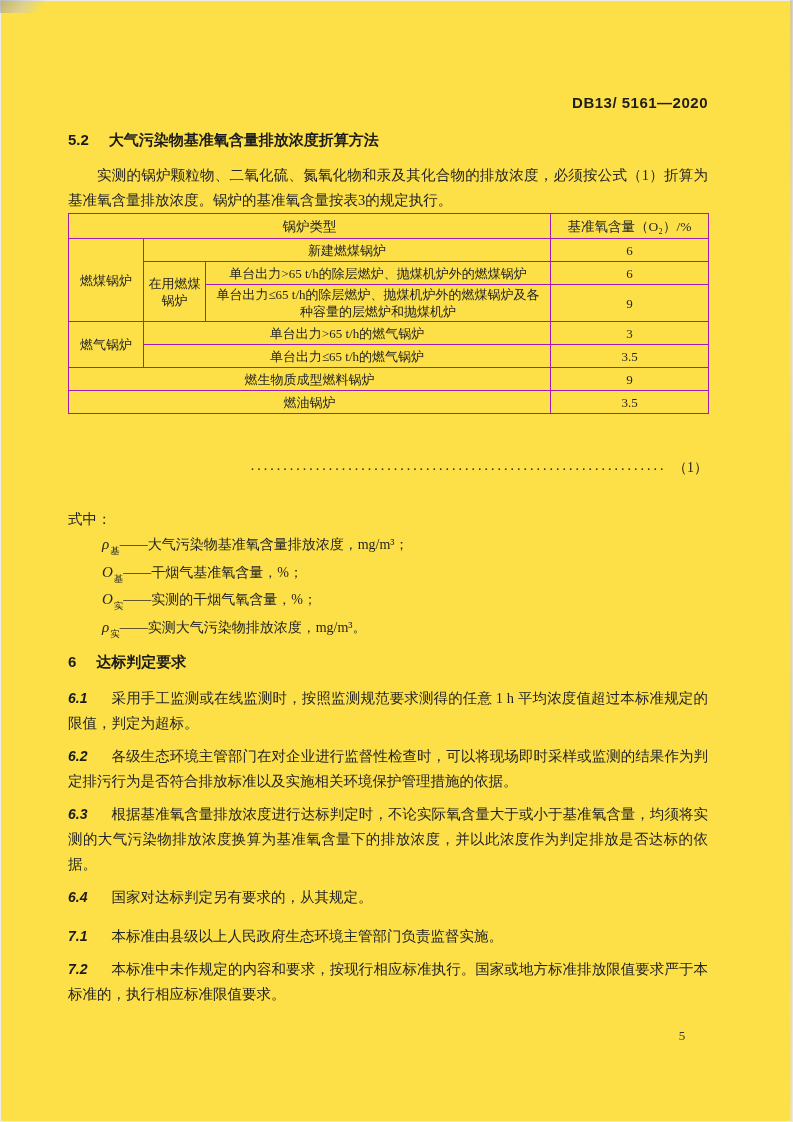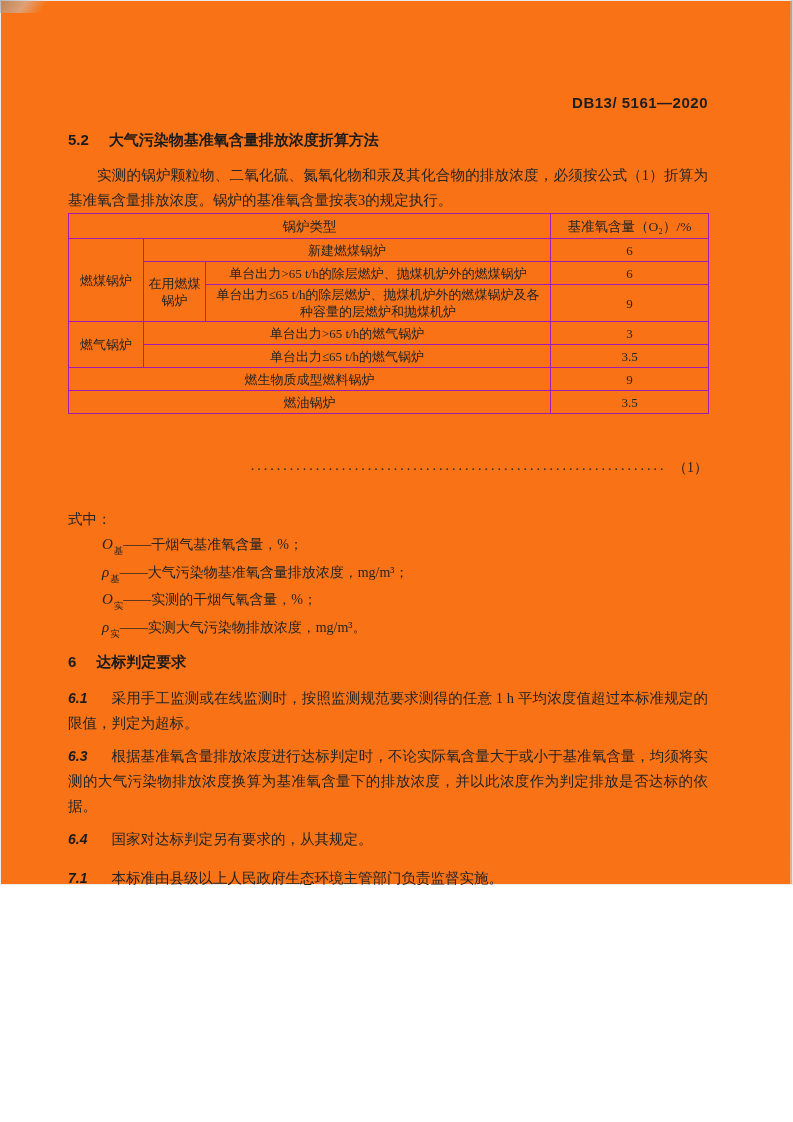--- a/index.html
+++ b/index.html
@@ -1,22 +1,22 @@
 <!DOCTYPE html>
 <html><head>
 <meta charset="utf-8">
 <style>
   * { box-sizing: border-box; margin: 0; padding: 0; }
   html,body { background:#ffffff; }
   body { font-family: "Liberation Serif", serif; }
   .page {
     position: relative;
-    width: 793px; height: 885px;
+    width: 793px; height: 1122px;
     margin: 0 auto;
-    background: #f97316;
+    background: #fde047;
     color: #262626;
     overflow: hidden;
     box-shadow: inset 0 0 0 1px #ececec;
   }
   .smudge-tl {
     position: absolute; top: 0; left: 0; width: 52px; height: 13px;
     background: linear-gradient(125deg, #8f8f8f 0%, #c6c6c6 45%, rgba(255,255,255,0) 80%);
     opacity: .55;
   }
   .edge-r {
@@ -181,41 +181,44 @@
 
     <div class="formula-row">
       <span class="f-spacer"></span>
       <span class="leader">·······································································</span>
       <span class="f-no">（1）</span>
     </div>
 
     <div class="where-label">式中：</div>
     <div class="where-defs">
       <div class="def-line">
+        <span class="sym"><span>ρ</span><span class="ssub">基</span></span><span>——大气污染物基准氧含量排放浓度，mg/m³；</span>
+      </div>
+      <div class="def-line">
         <span class="sym"><span>O</span><span class="ssub">基</span></span><span>——干烟气基准氧含量，%；</span>
-      </div>
-      <div class="def-line">
-        <span class="sym"><span>ρ</span><span class="ssub">基</span></span><span>——大气污染物基准氧含量排放浓度，mg/m³；</span>
       </div>
       <div class="def-line">
         <span class="sym"><span>O</span><span class="ssub">实</span></span><span>——实测的干烟气氧含量，%；</span>
       </div>
       <div class="def-line">
         <span class="sym"><span>ρ</span><span class="ssub">实</span></span><span>——实测大气污染物排放浓度，mg/m³。</span>
       </div>
     </div>
 
     <div class="sec-head h6">
       <span class="num">6</span><span>达标判定要求</span>
     </div>
 
     <p class="clause c61">
       <span class="cnum">6.1</span><span>采用手工监测或在线监测时，按照监测规范要求测得的任意 1 h 平均浓度值超过本标准规定的限值，判定为超标。</span>
     </p>
     <p class="clause c-next">
+      <span class="cnum">6.2</span><span>各级生态环境主管部门在对企业进行监督性检查时，可以将现场即时采样或监测的结果作为判定排污行为是否符合排放标准以及实施相关环境保护管理措施的依据。</span>
+    </p>
+    <p class="clause c-next">
       <span class="cnum">6.3</span><span>根据基准氧含量排放浓度进行达标判定时，不论实际氧含量大于或小于基准氧含量，均须将实测的大气污染物排放浓度换算为基准氧含量下的排放浓度，并以此浓度作为判定排放是否达标的依据。</span>
     </p>
     <p class="clause c-next">
       <span class="cnum">6.4</span><span>国家对达标判定另有要求的，从其规定。</span>
     </p>
 
 
     <p class="clause c71">
       <span class="cnum">7.1</span><span>本标准由县级以上人民政府生态环境主管部门负责监督实施。</span>
     </p>

